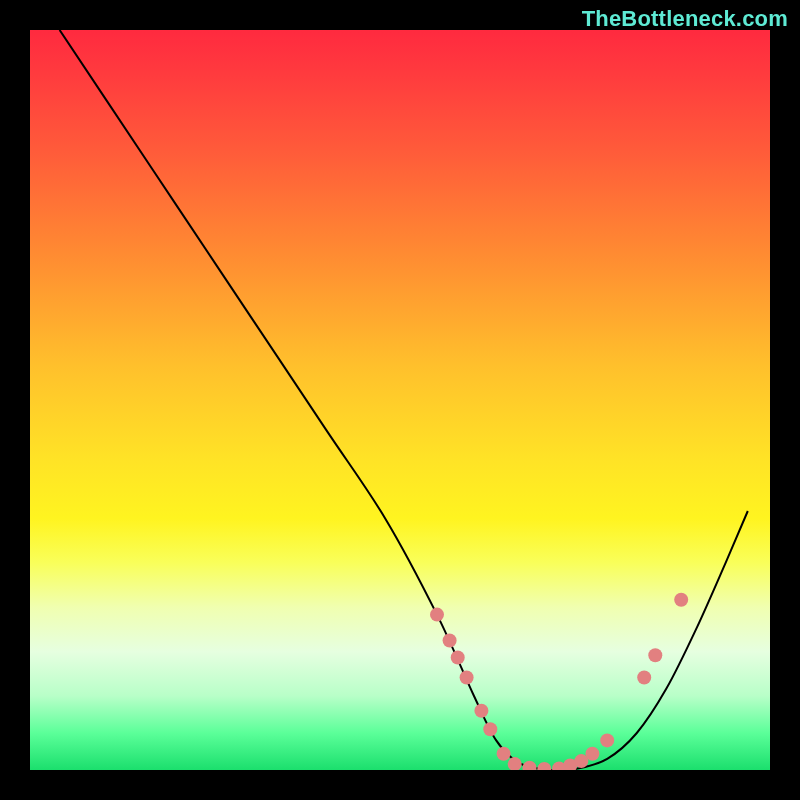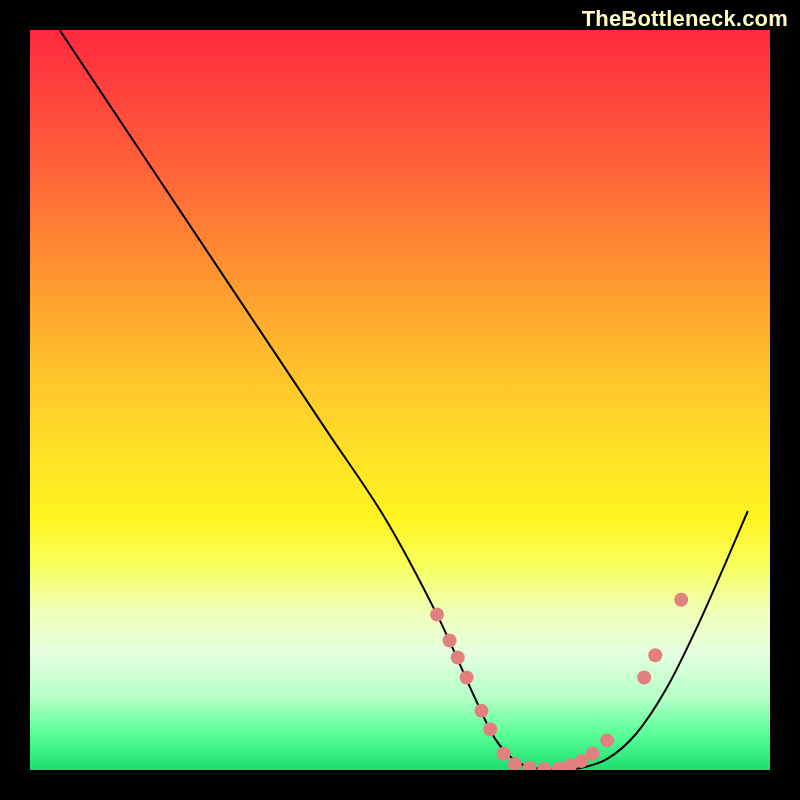--- a/index.html
+++ b/index.html
@@ -14,21 +14,21 @@
   .stage {
     position: relative;
     width: 800px;
     height: 800px;
     background: #000;
   }
   .watermark {
     position: absolute;
     top: 6px;
     right: 12px;
-    color: #fef9c3;
+    color: #5eead4;
     font-size: 22px;
     font-weight: 600;
     letter-spacing: 0.2px;
     z-index: 10;
   }
   .plot {
     position: absolute;
     left: 30px;
     top: 30px;
     width: 740px;

